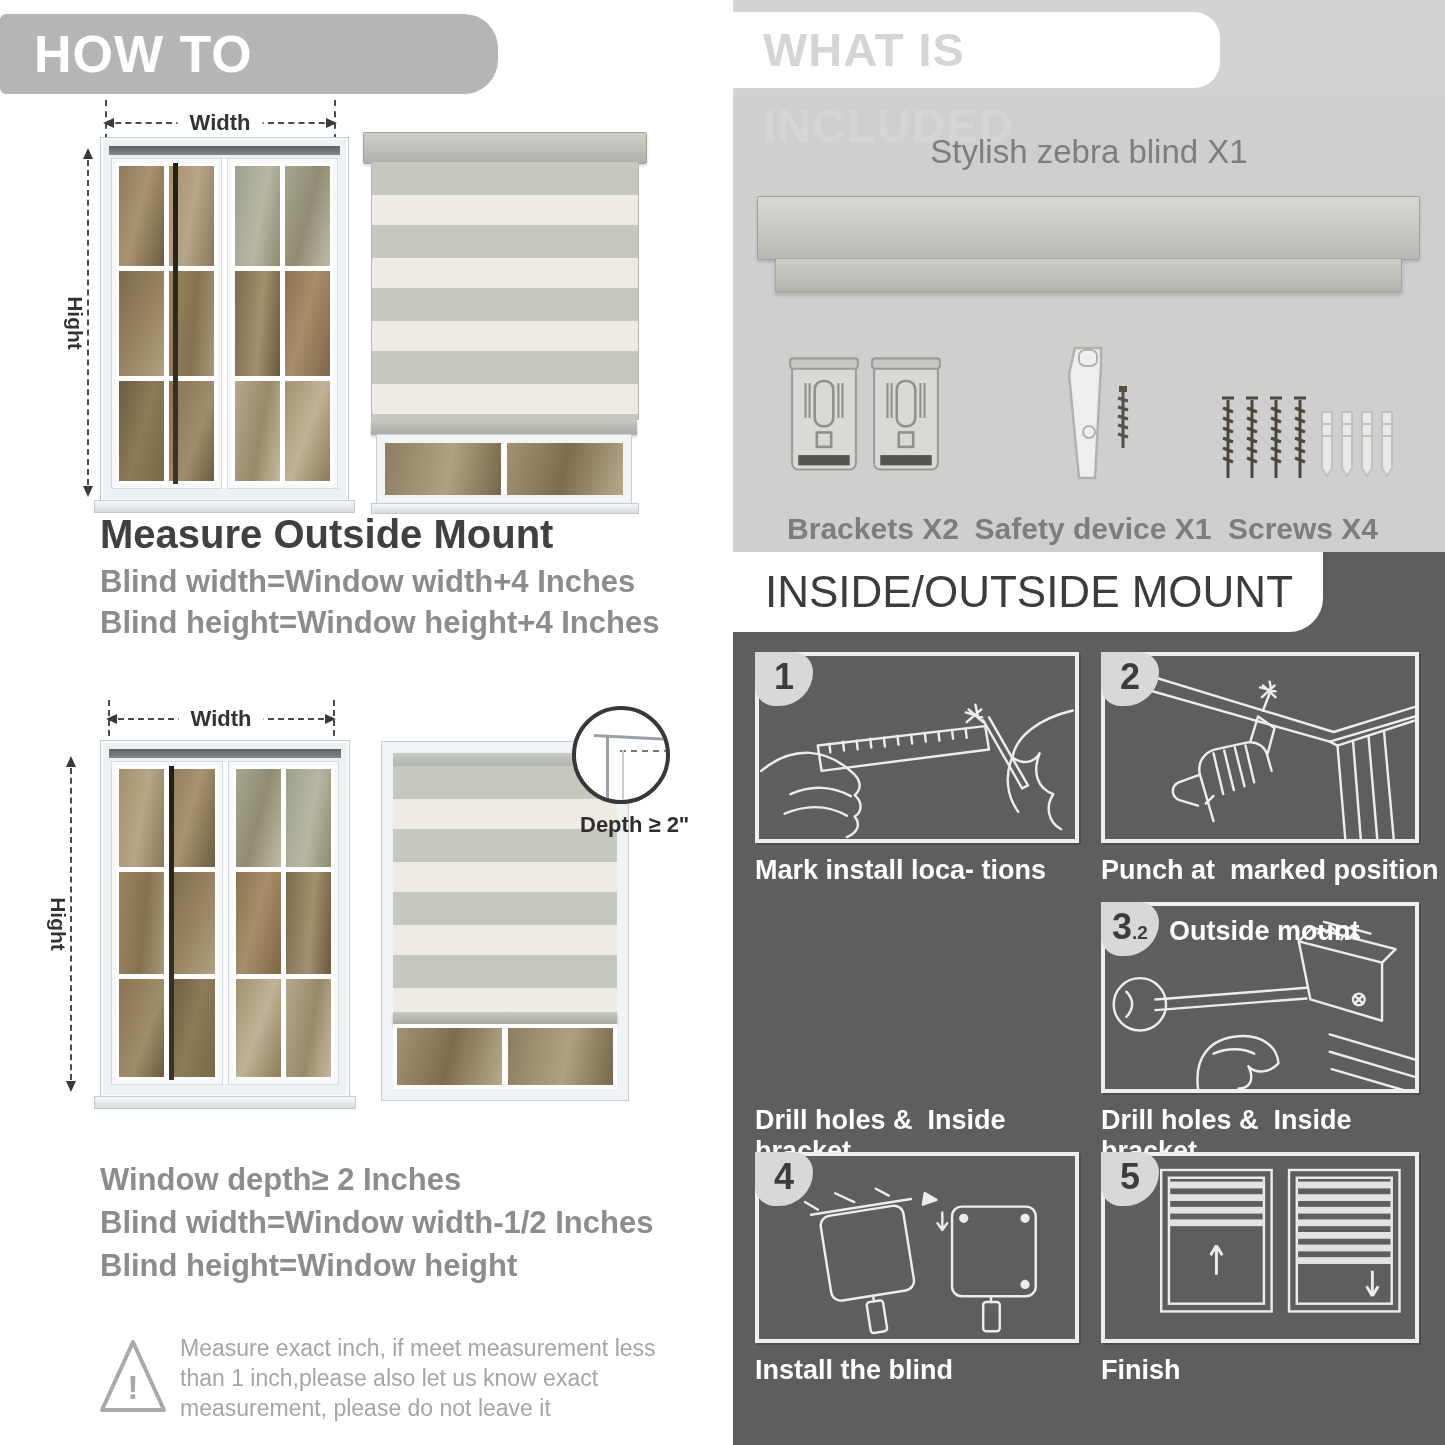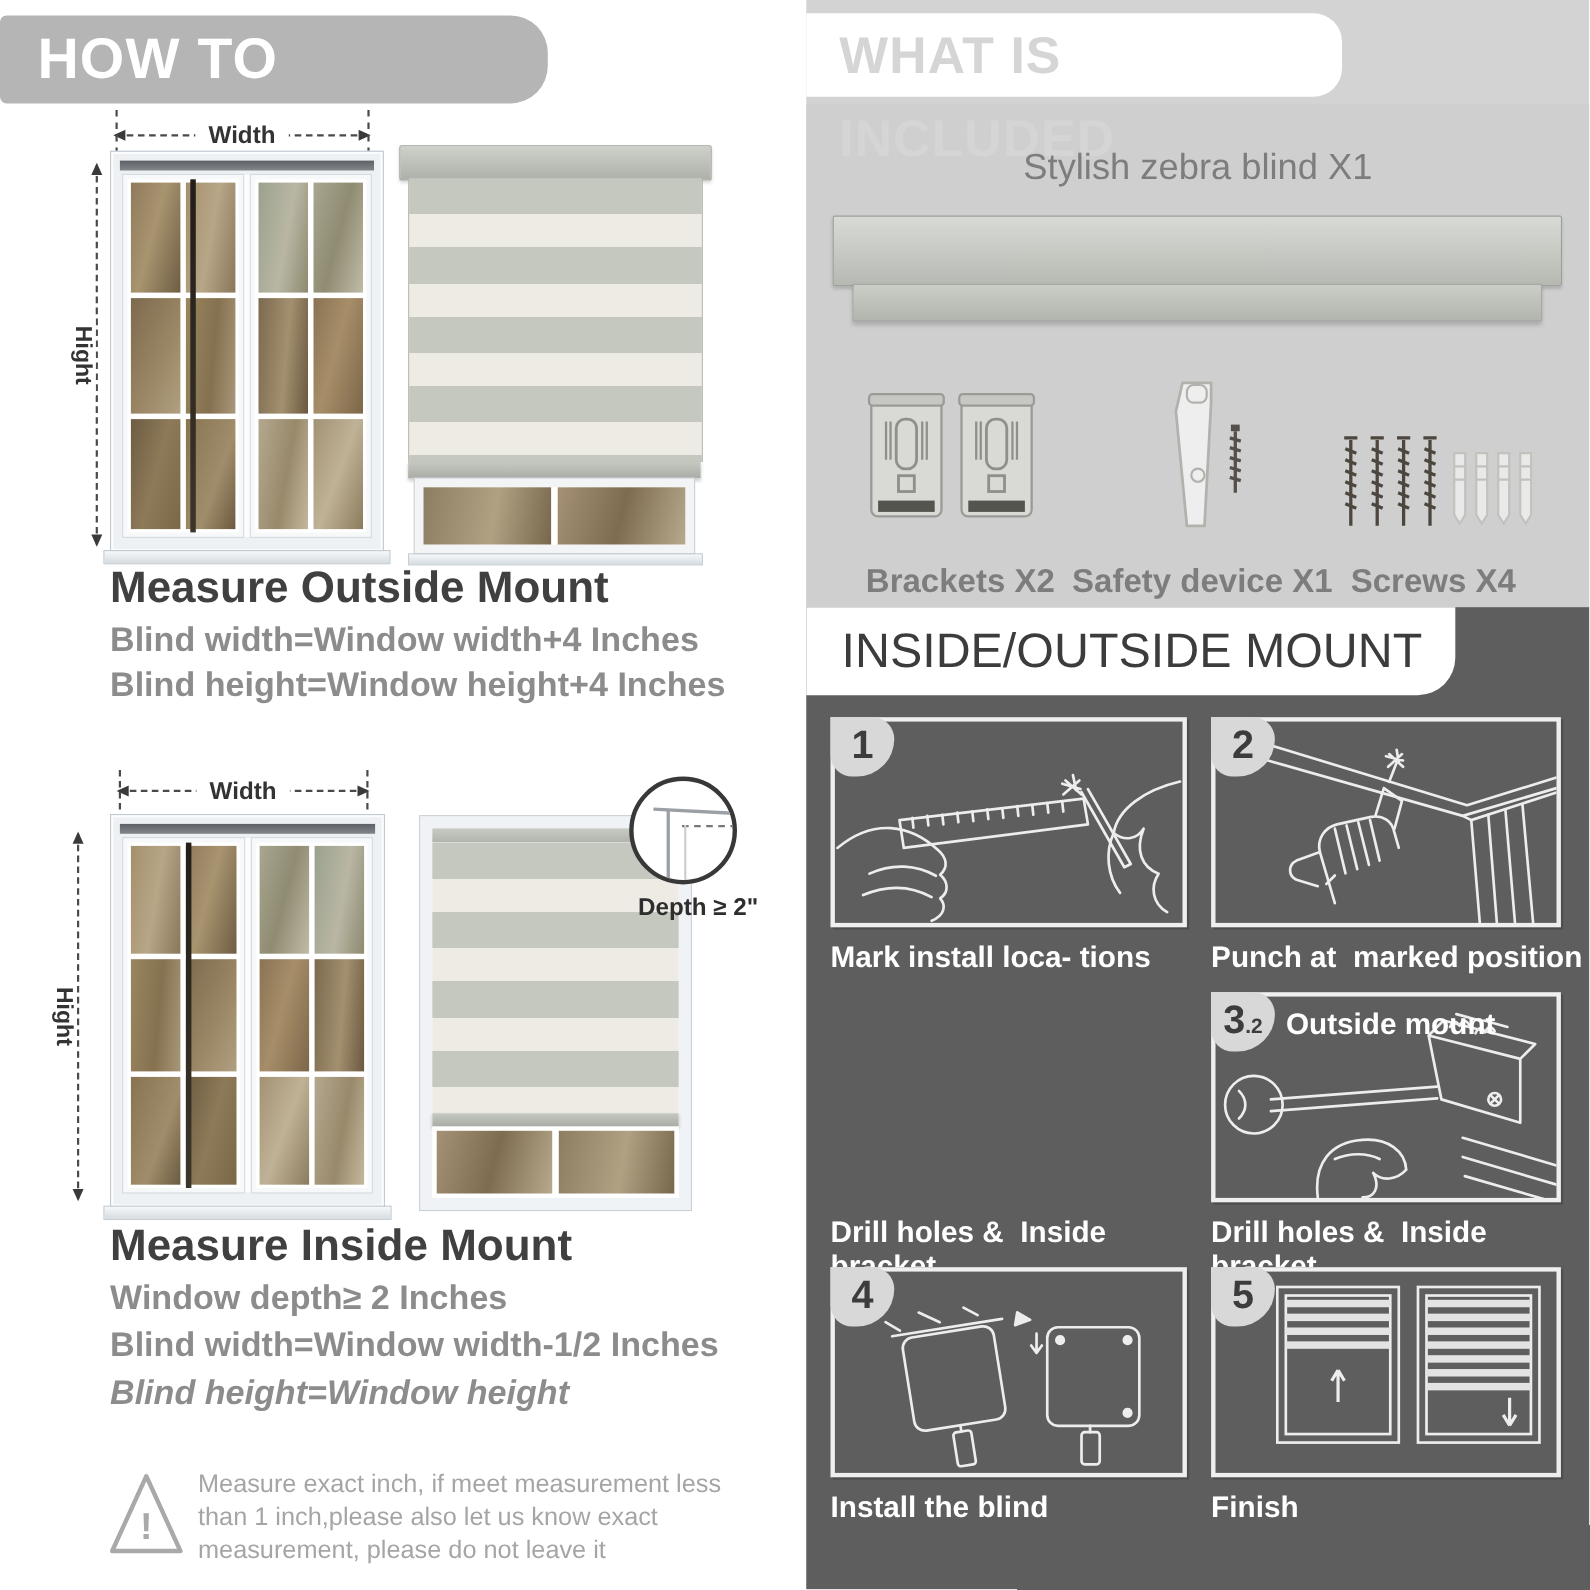--- a/index.html
+++ b/index.html
@@ -205,24 +205,23 @@
     </div>
   </div>
   <div class="abs magnifier" style="left:572px;top:706px;width:90px;height:90px;">
     <div class="mag-l1"></div>
     <div class="mag-l2"></div>
     <div class="mag-l3"></div>
     <div class="mag-l4"></div>
   </div>
   <div class="abs depth-lbl" style="left:580px;top:812px;">Depth ≥ 2"</div>
 
-  <div class="abs sec-title" style="left:100px;top:1110px;">Measure Inside Mount</div>
   <div class="abs formula" style="left:100px;top:1162px;">Window depth≥ 2 Inches</div>
   <div class="abs formula" style="left:100px;top:1205px;">Blind width=Window width-1/2 Inches</div>
-  <div class="abs formula" style="left:100px;top:1248px;font-style:italic;">Blind height=Window height</div>
+  <div class="abs formula" style="left:100px;top:1248px;">Blind height=Window height</div>
 
   <div class="abs" style="left:98px;top:1336px;width:70px;height:80px;">
     <svg viewBox="0 0 70 80" width="70" height="80">
       <path d="M35,6 L66,74 L4,74 Z" fill="none" stroke="#a9a9a9" stroke-width="4" stroke-linejoin="round"></path>
       <text x="35" y="63" text-anchor="middle" font-size="34" font-weight="bold" fill="#a9a9a9" font-family="Liberation Sans, sans-serif">!</text>
     </svg>
   </div>
   <div class="abs warn-text" style="left:180px;top:1333px;">
     <div>Measure exact inch, if meet measurement less</div>
     <div>than 1 inch,please also let us know exact</div>

